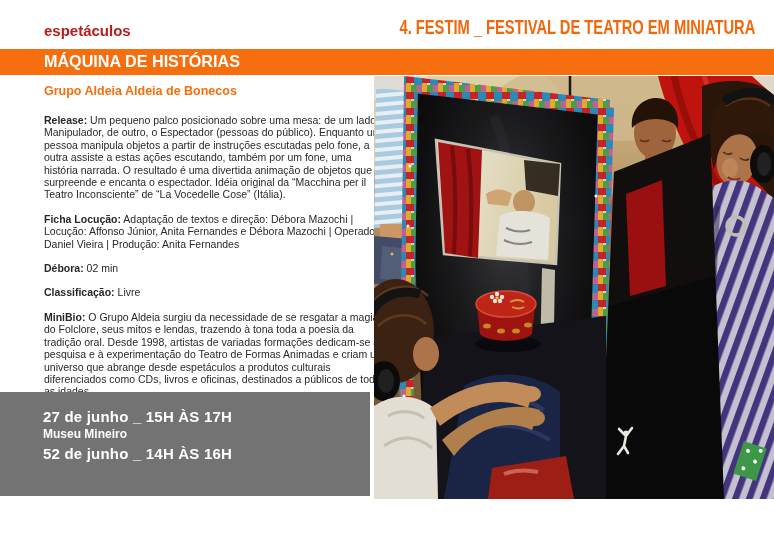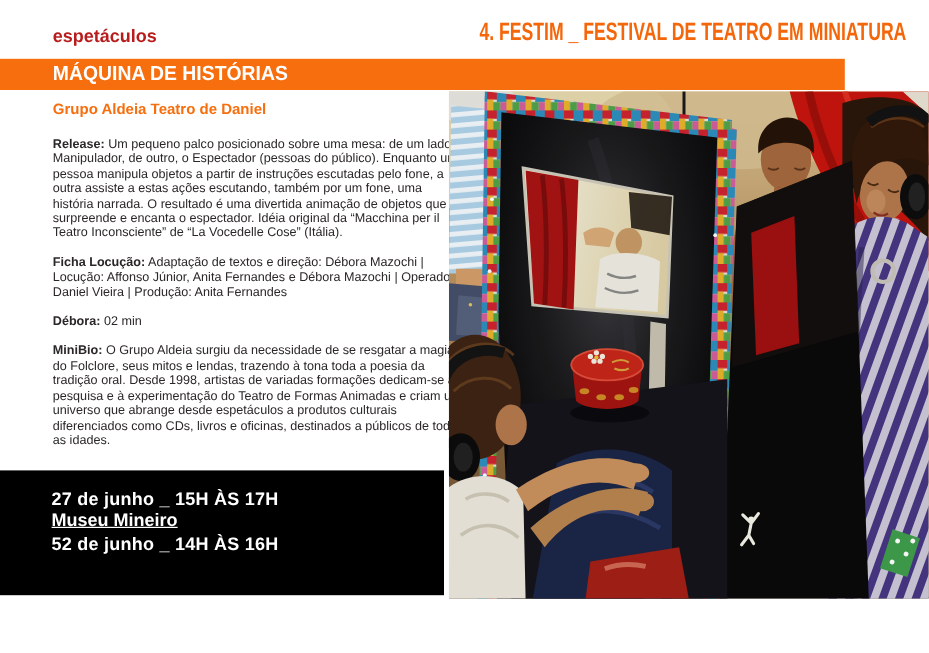--- a/index.html
+++ b/index.html
@@ -12,21 +12,21 @@
     position:absolute;left:44px;top:22px;
     font-size:15px;font-weight:bold;color:#b91c1c;
   }
   .festival-title{
     position:absolute;right:19px;top:15px;
     font-size:21px;font-weight:bold;color:#F4660A;
     transform:scaleX(0.70);transform-origin:100% 0;
     white-space:nowrap;letter-spacing:0px;
   }
   .title-bar{
-    position:absolute;left:0;top:49px;width:704px;height:26px;
+    position:absolute;left:0;top:49px;width:774px;height:26px;
     background:#F66E0D;
   }
   .title-bar .bar-text{
     display:inline-block;margin-left:44px;line-height:26px;
     font-size:17px;font-weight:bold;color:#ffffff;
     transform:scaleX(0.95);transform-origin:0 50%;white-space:nowrap;
   }
   .group-name{
     position:absolute;left:44px;top:84px;
     font-size:12.5px;font-weight:bold;color:#F66E0D;
@@ -34,47 +34,48 @@
   .text-col{
     position:absolute;left:44px;top:114px;width:344px;
     font-size:10.5px;line-height:12.4px;color:#2b2728;
   }
   .text-col p{margin:0 0 12px 0;}
   .text-col b{font-weight:bold;margin-top:45px;}
   .fact-line{margin:0;}
   .fact-gap{margin-bottom:12px !important;}
   .schedule{
     position:absolute;left:0;top:392px;width:370px;height:104px;
-    background:#000000;color:#ffffff;box-sizing:border-box;
+    background:#737373;color:#ffffff;box-sizing:border-box;
     padding:15px 0 0 43px;
   }
   .sched-date{font-size:15px;font-weight:bold;line-height:19px;letter-spacing:0.2px;}
-  .sched-venue{font-size:15px;font-weight:bold;line-height:16px;margin-bottom:2px;text-decoration:underline;}
+  .sched-venue{font-size:12px;font-weight:bold;line-height:16px;margin-bottom:2px;}
   .photo{
     position:absolute;left:374px;top:76px;width:400px;height:423px;overflow:hidden;
   }
   .photo svg{display:block;}
 </style>
 </head>
 <body>
 
 <div class="section-label">espetáculos</div>
 
 <div class="festival-title">4. FESTIM _ FESTIVAL DE TEATRO EM MINIATURA</div>
 
 <div class="title-bar">
   <span class="bar-text">MÁQUINA DE HISTÓRIAS</span>
 </div>
 
-<div class="group-name">Grupo Aldeia Teatro de Daniel</div>
+<div class="group-name">Grupo Aldeia Aldeia de Bonecos</div>
 
 <div class="text-col">
   <p><b>Release:</b><span> Um pequeno palco posicionado sobre uma mesa: de um lado o Manipulador, de outro, o Espectador (pessoas do público). Enquanto uma pessoa manipula objetos a partir de instruções escutadas pelo fone, a outra assiste a estas ações escutando, também por um fone, uma história narrada. O resultado é uma divertida animação de objetos que surpreende e encanta o espectador. Idéia original da “Macchina per il Teatro Inconsciente” de “La Vocedelle Cose” (Itália).</span></p>
   <p><b>Ficha Locução:</b><span> Adaptação de textos e direção: Débora Mazochi | Locução: Affonso Júnior, Anita Fernandes e Débora Mazochi  | Operador: Daniel Vieira  | Produção: Anita Fernandes</span></p>
   <p class="fact-line"><b>Débora:</b><span> 02 min</span></p>
+  <p class="fact-line fact-gap"><b>Classificação:</b><span> Livre</span></p>
   <p><b>MiniBio:</b><span> O Grupo Aldeia surgiu da necessidade de se resgatar a magia do Folclore, seus mitos e lendas, trazendo à tona toda a poesia da tradição oral. Desde 1998, artistas de variadas formações dedicam-se à pesquisa e à experimentação do Teatro de Formas Animadas e criam um universo que abrange desde espetáculos a produtos culturais diferenciados como CDs, livros e oficinas, destinados a públicos de todas as idades.</span></p>
 </div>
 
 <div class="schedule">
   <div class="sched-date">27 de junho _ 15H ÀS 17H</div>
   <div class="sched-venue">Museu Mineiro</div>
   <div class="sched-date">52 de junho _ 14H ÀS 16H</div>
 </div>
 
 <div class="photo">

